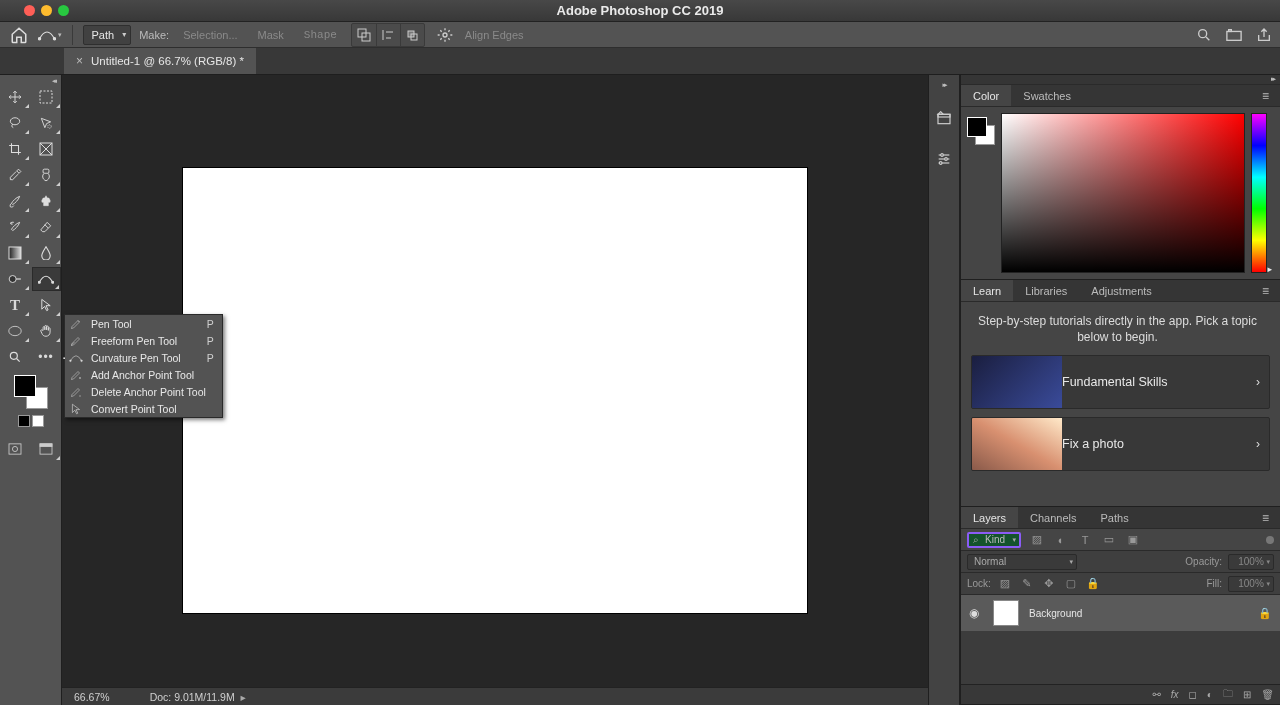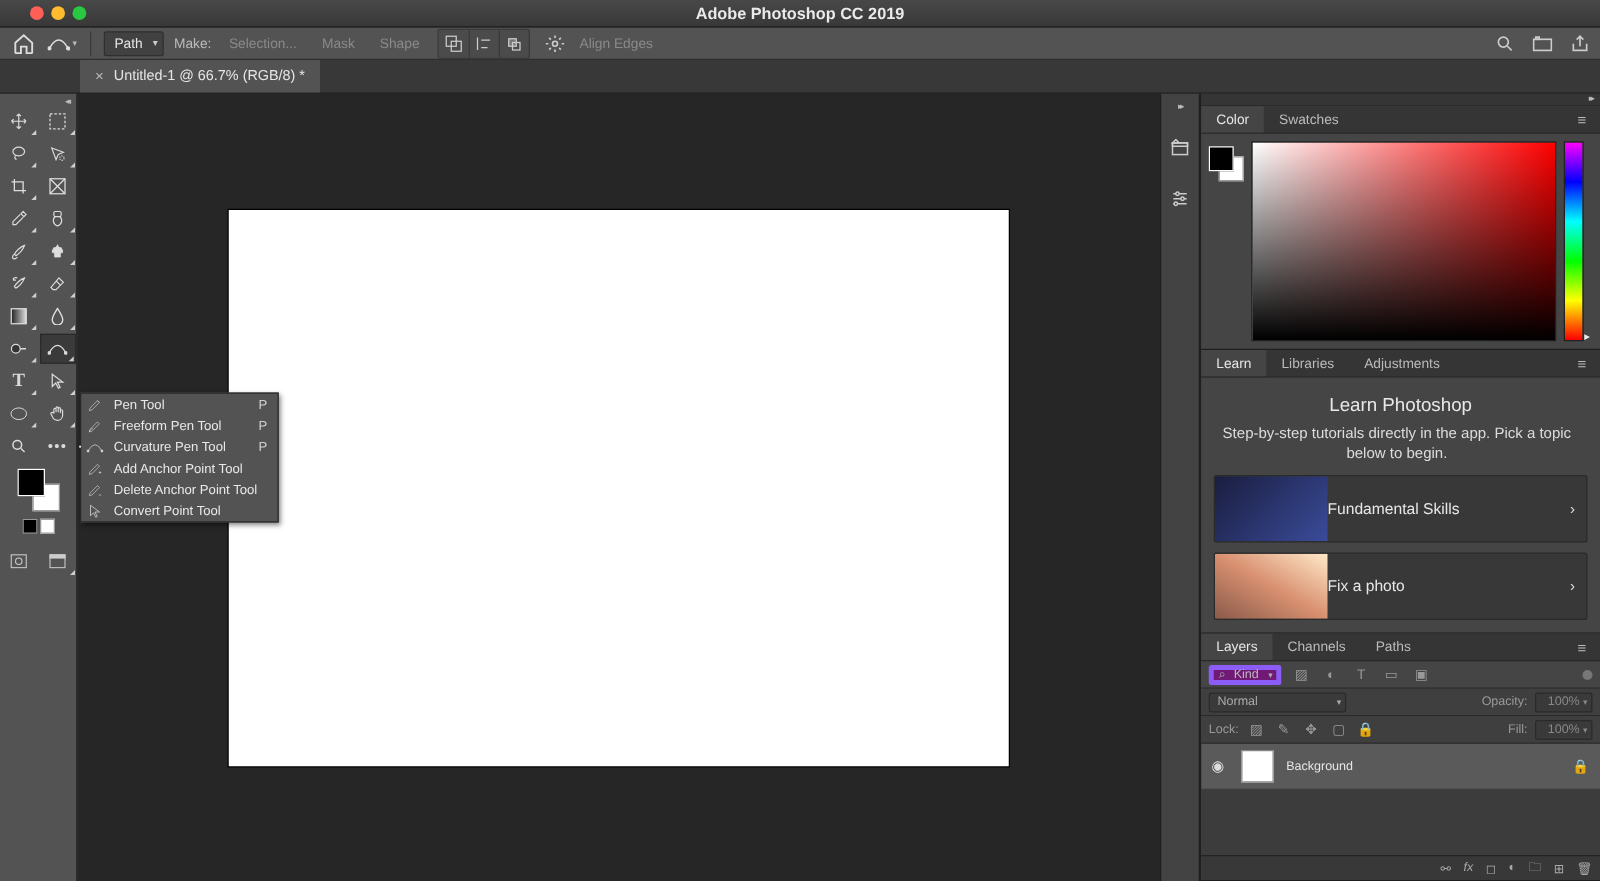--- a/index.html
+++ b/index.html
@@ -112,21 +112,21 @@
   .learn-body p{font-size:12px;color:#dcdcdc;text-align:center;margin:4px 10px 10px 4px;line-height:1.3;}
   .tile{height:54px;background:#383838;border:1px solid #2a2a2a;border-radius:2px;display:flex;align-items:center;overflow:hidden;margin-bottom:8px;}
   .tile .thumb{width:90px;height:100%;}
   .thumb1{background:linear-gradient(135deg,#1a1e3f,#3a4b9a);}
   .thumb2{background:linear-gradient(30deg,#8a5a4a,#d89070,#ffe9c9);}
   .tile .tname{flex:1;padding:0 0;font-size:12.5px;}
   .tile .chev{width:22px;text-align:center;color:#ddd;}
 
   
   .layers-ctl{height:22px;background:var(--panel);border-bottom:1px solid #2a2a2a;display:flex;align-items:center;padding:0 6px;gap:8px;}
-  .kind{height:16px;background:#701a75;border:4px solid #8b5cf6;border-radius:2px;padding:0 14px 0 16px;font-size:10px;color:#bbb;display:flex;align-items:center;position:relative;}
+  .kind{height:16px;background:#14532d;border:2px solid #8b5cf6;border-radius:2px;padding:0 14px 0 16px;font-size:10px;color:#bbb;display:flex;align-items:center;position:relative;}
   .kind::before{content:"⌕";position:absolute;left:4px;color:#aaa;font-size:10px;}
   .kind::after{content:"▾";position:absolute;right:3px;font-size:7px;color:#aaa;}
   .layers-ctl .filt{color:#999;font-size:11px;width:16px;text-align:center;}
   .dot{width:8px;height:8px;border-radius:50%;background:#777;}
   .blend-row,.lock-row{height:22px;background:#3f3f3f;border-bottom:1px solid #2a2a2a;display:flex;align-items:center;padding:0 6px;gap:6px;}
   .blend-row .bdrop{height:16px;background:#3a3a3a;border:1px solid #2a2a2a;border-radius:2px;padding:0 14px 0 6px;flex:1;color:#aaa;font-size:10px;position:relative;display:flex;align-items:center;max-width:110px;}
   .blend-row .bdrop::after{content:"▾";position:absolute;right:3px;font-size:7px;}
   .blend-row .olbl,.lock-row .olbl{color:#9a9a9a;font-size:10px;}
   .blend-row .oval,.lock-row .oval{height:16px;width:46px;background:#3a3a3a;border:1px solid #2a2a2a;border-radius:2px;color:#888;font-size:10px;display:flex;align-items:center;justify-content:center;position:relative;}
   .blend-row .oval::after,.lock-row .oval::after{content:"▾";position:absolute;right:3px;font-size:7px;color:#888;}
@@ -167,21 +167,21 @@
         <circle cx="2" cy="14" r="1.5" fill="#ddd"></circle>
         <circle cx="22" cy="14" r="1.5" fill="#ddd"></circle>
       </svg>
     <span style="font-size:7px;color:#bbb;">▾</span>
   </span>
   <div class="sep"></div>
   <div class="drop">Path</div>
   <span class="lbl">Make:</span>
   <span class="lbl-dis" style="padding:0 6px;">Selection...</span>
   <span class="lbl-dis" style="padding:0 6px;">Mask</span>
-  <span class="lbl-dis" style="padding:0 6px;">Shape</span>
+  <span class="lbl-dis" style="padding:0 6px;font-family:Liberation Mono, monospace;">Shape</span>
   <div class="group">
     <span class="ico">
         <svg width="14" height="14" viewBox="0 0 14 14" stroke="#ccc" fill="none">
           <rect x="1" y="1" width="8" height="8"></rect>
           <rect x="5" y="5" width="8" height="8"></rect>
         </svg>
       </span>
     <span class="ico">
         <svg width="14" height="14" viewBox="0 0 14 14" stroke="#ccc">
           <line x1="2" y1="2" x2="2" y2="12"></line>
@@ -400,20 +400,24 @@
             <rect x="1" y="1" width="14" height="12"></rect>
             <rect x="1" y="1" width="14" height="3" fill="#ccc"></rect>
           </svg>
           <span class="corner"></span>
         </div>
     </div>
   </div>
 
   <div class="canvas-wrap">
     <div class="canvas"></div>
+    <div class="status">
+      <span>66.67%</span>
+      <span><span>Doc: 9.01M/11.9M</span>&nbsp;&nbsp;<span class="arrow">▸</span></span>
+    </div>
   </div>
 
   <div class="flyout">
     <div class="row">
       <span class="iconcol">
           <svg width="12" height="12" viewBox="0 0 24 24" stroke="#ddd" fill="none">
             <path d="M3 21l4-1 12-12-3-3L4 17zM16 5l3 3"></path>
           </svg>
         </span>
       <span class="lbl">Pen Tool</span>
@@ -516,21 +520,20 @@
     </div>
 
     <div class="panel learn-panel">
       <div class="tabs">
         <div class="tab active">Learn</div>
         <div class="tab">Libraries</div>
         <div class="tab">Adjustments</div>
         <span class="menu">≡</span>
       </div>
       <div class="learn-body">
-        <h2>Learn Photoshop</h2>
         <p>Step-by-step tutorials directly in the app. Pick a topic below to begin.</p>
         <div class="tile">
           <div class="thumb thumb1"></div>
           <div class="tname">Fundamental Skills</div>
           <div class="chev">›</div>
         </div>
         <div class="tile" style="margin-bottom:0;">
           <div class="thumb thumb2"></div>
           <div class="tname">Fix a photo</div>
           <div class="chev">›</div>

